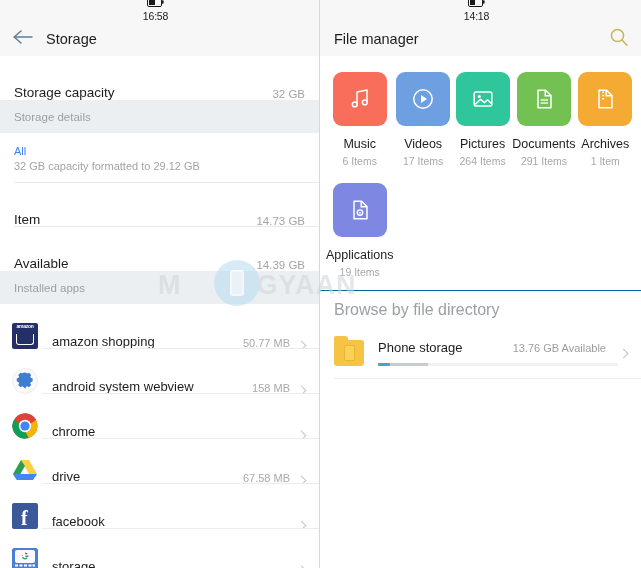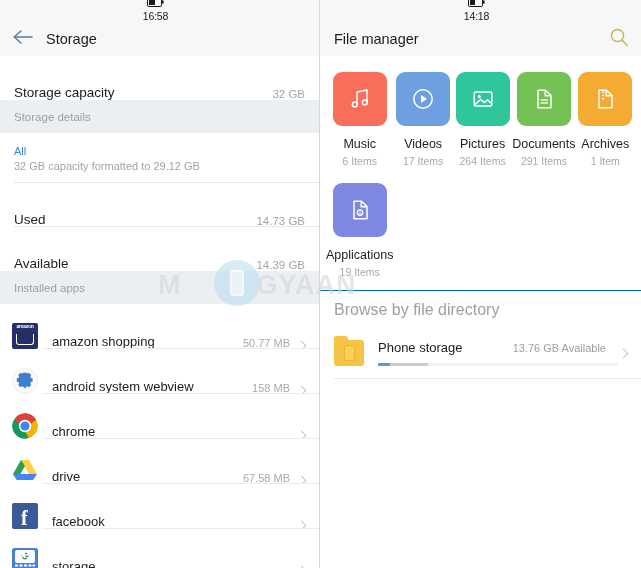--- a/index.html
+++ b/index.html
@@ -267,21 +267,21 @@
       <span>Storage details</span>
     </div>
 
     <div class="row-two">
       <span class="t1">All</span>
       <span class="t2">32 GB capacity formatted to 29.12 GB</span>
       <span class="divider-line"></span>
     </div>
 
     <div class="row">
-      <span class="row-label">Used</span>
+      <span class="row-label">Item</span>
       <span class="row-value">14.73 GB</span>
       <span class="divider-line"></span>
     </div>
 
     <div class="row">
       <span class="row-label">Available</span>
       <span class="row-value">14.39 GB</span>
     </div>
 
     <div class="section-head">

